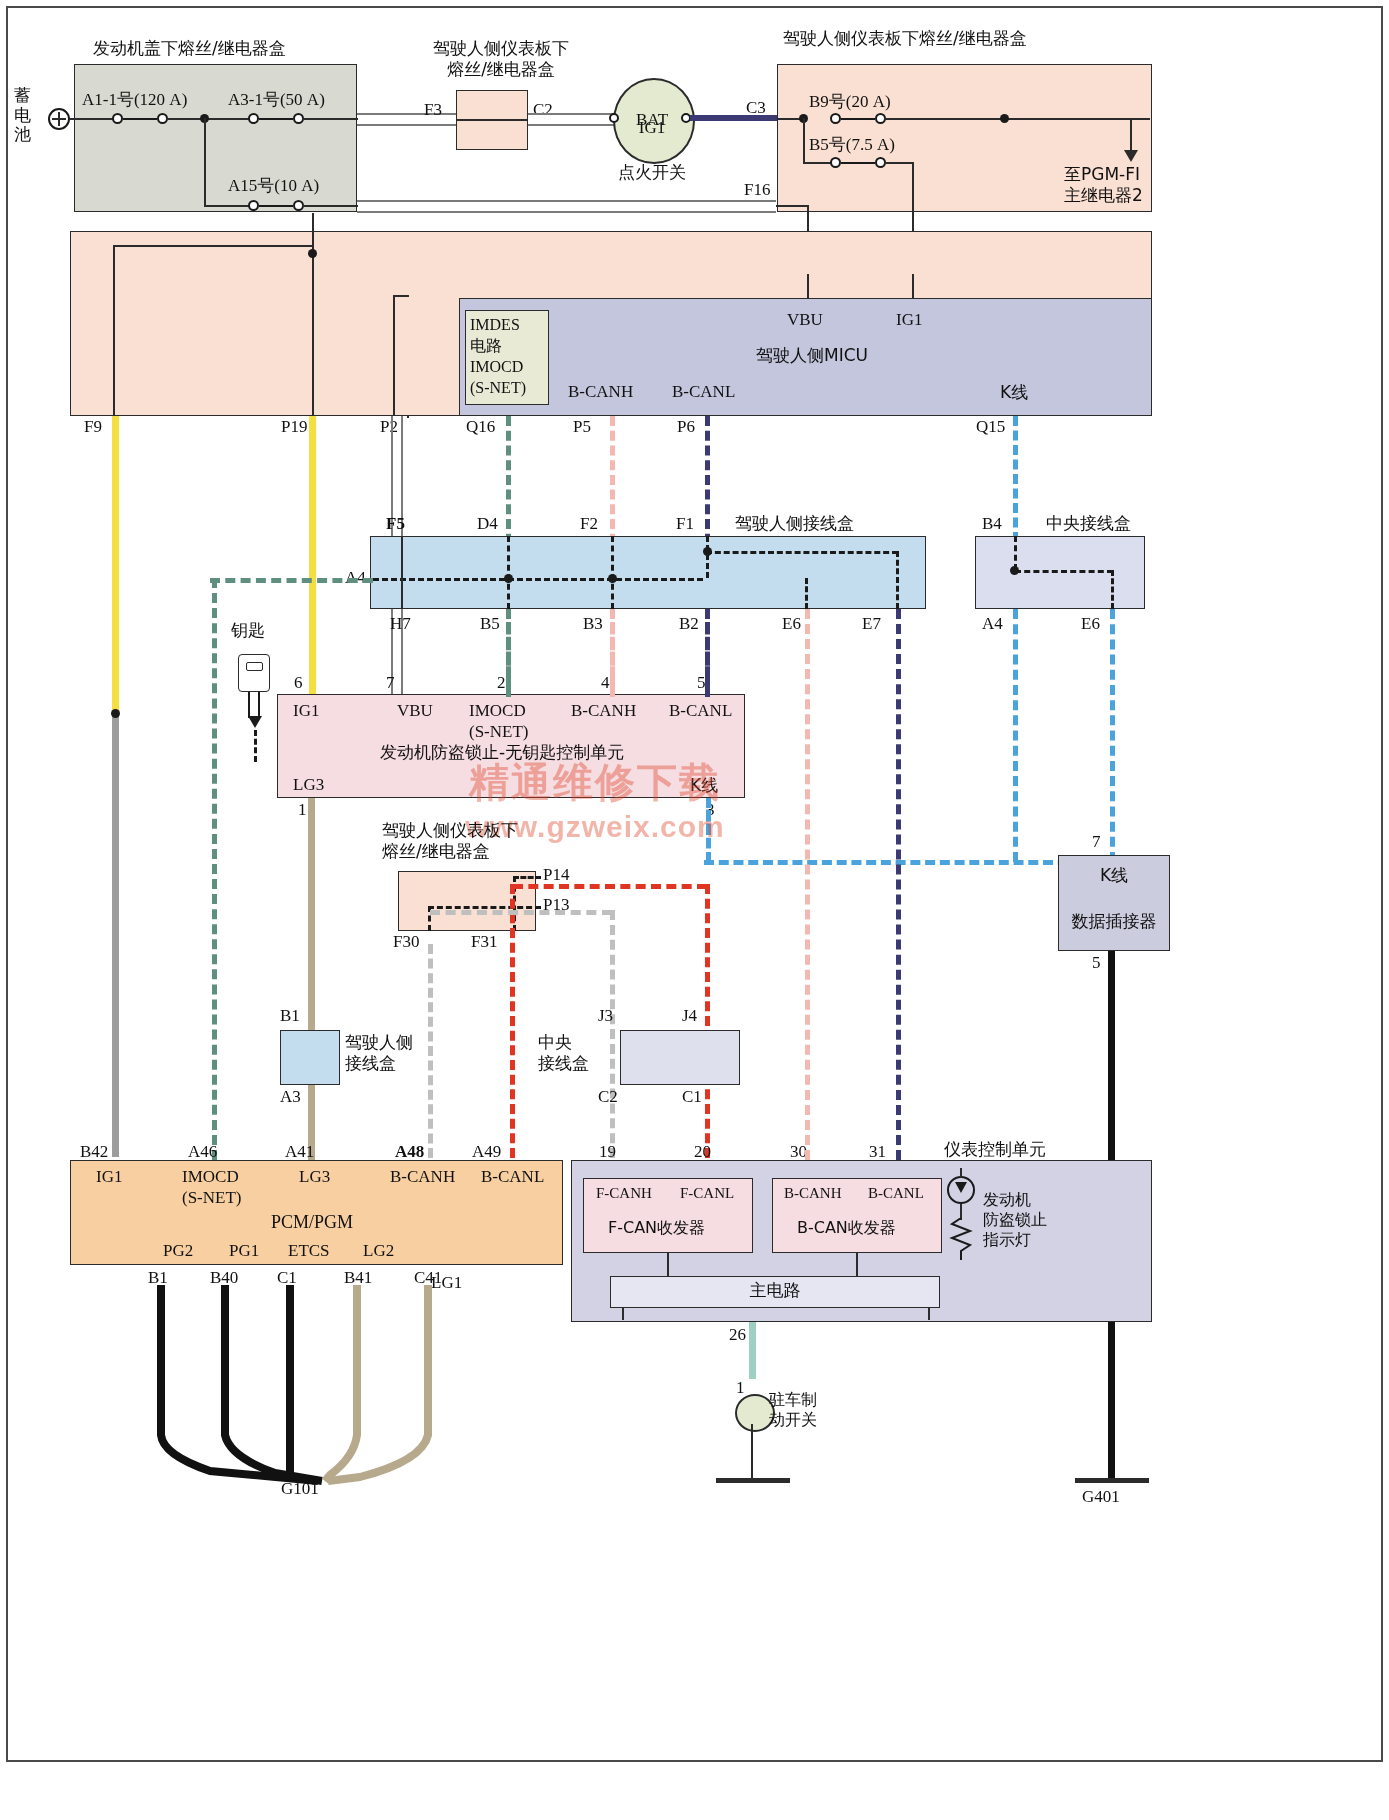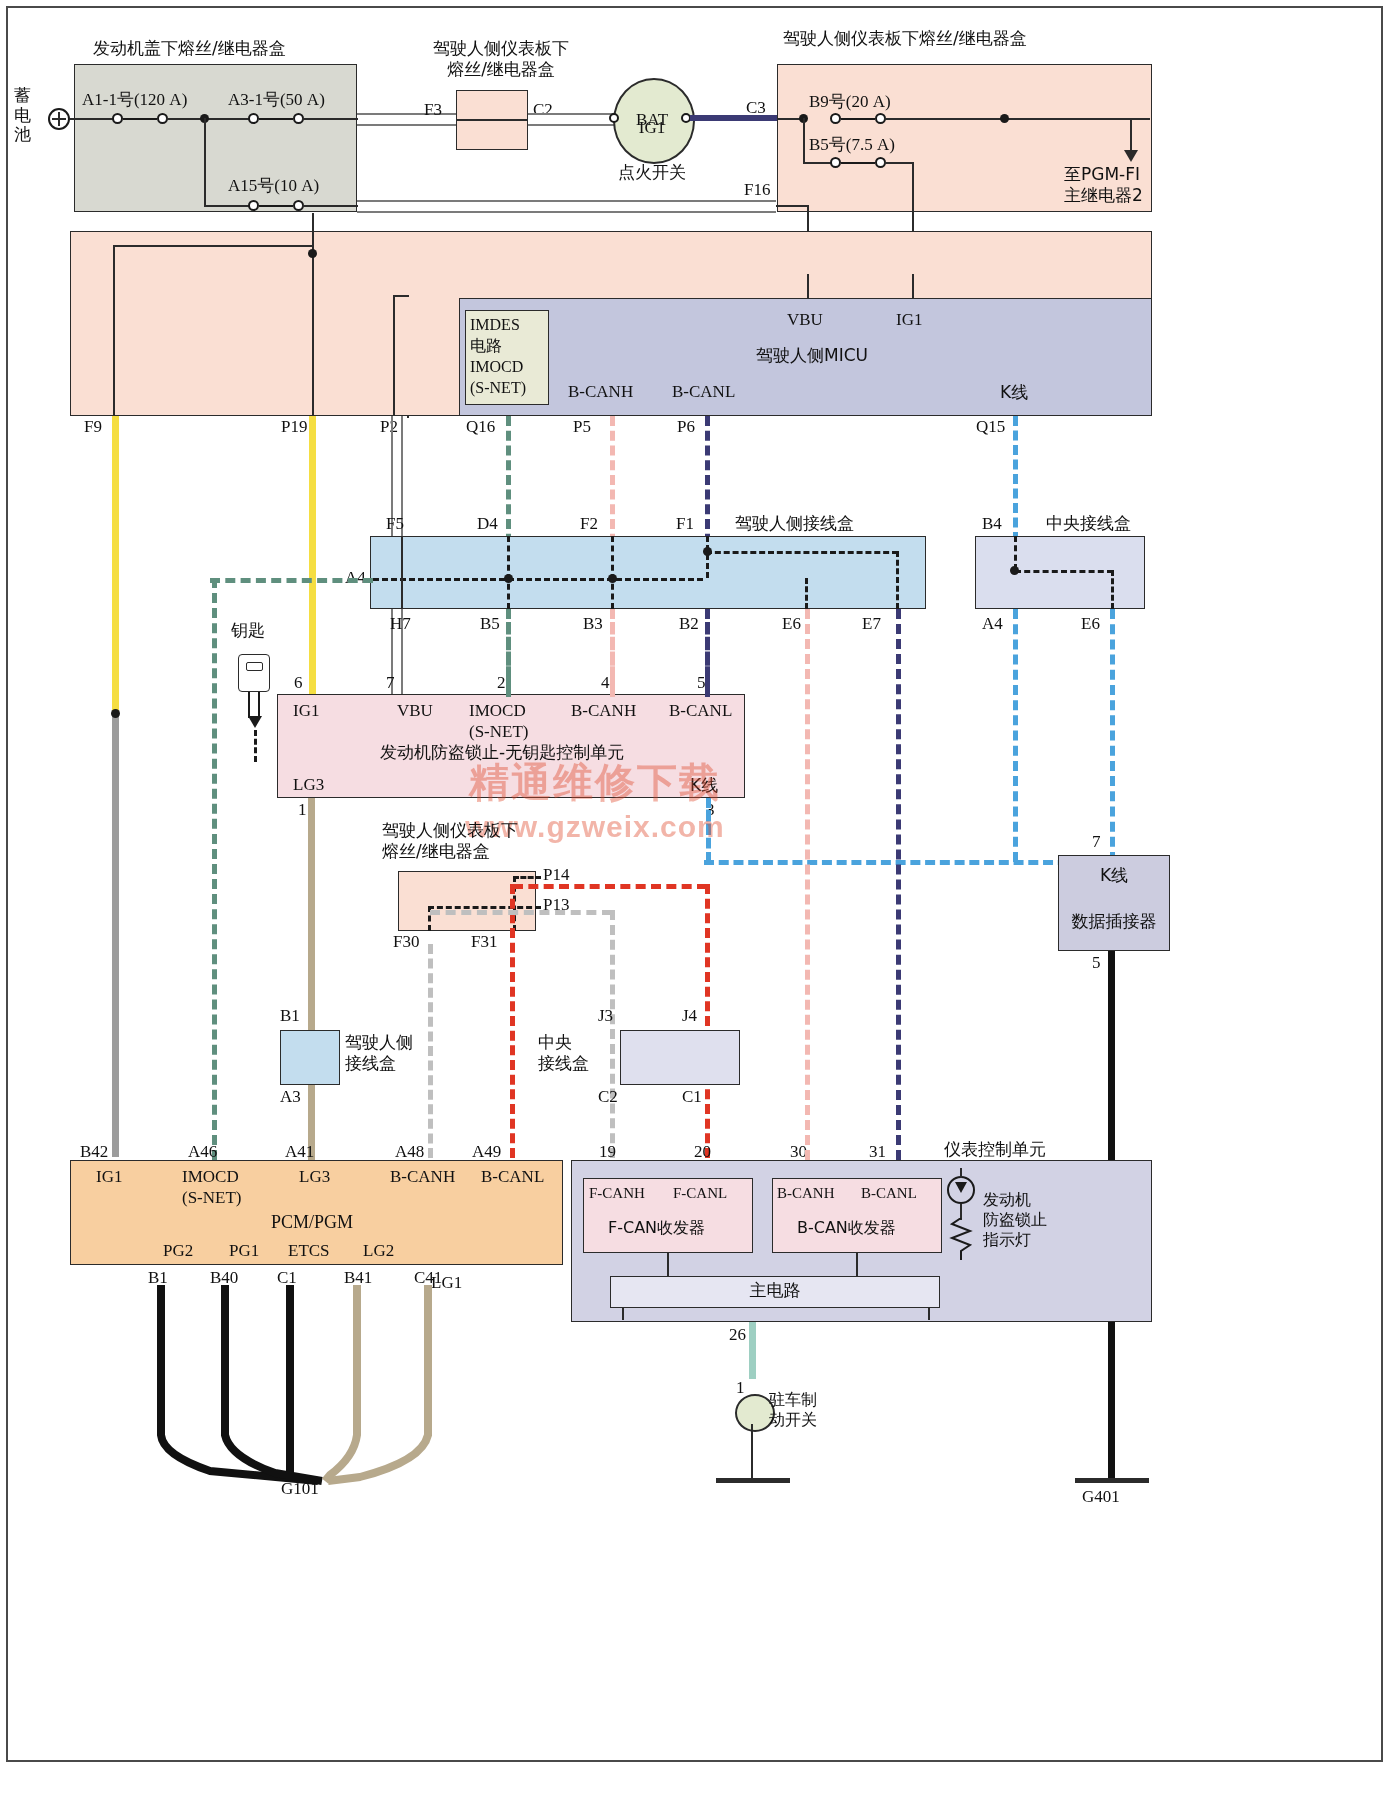--- a/index.html
+++ b/index.html
@@ -1,21 +1,21 @@
 <!DOCTYPE html>
 <html><head>
 <meta charset="utf-8">
 <style>
   html,body{margin:0;padding:0;background:#fff;}
   body{font-family:"Liberation Serif","DejaVu Serif",serif;}
   #page{position:relative;width:1389px;height:1820px;background:#ffffff;overflow:hidden;}
   .frame{position:absolute;left:6px;top:6px;width:1377px;height:1756px;border:2px solid #4a4a4a;box-sizing:border-box;}
   .lbl{position:absolute;font-size:17px;color:#111;white-space:pre;line-height:1.22;}
   .lbl.cn{font-family:"DejaVu Sans","Liberation Sans",sans-serif;font-size:17px;}
-  .lbl.sm{font-size:15px;}
+  .lbl.sm{font-size:15px;margin-left:7px;}
   .ctr{text-align:center;}
   .box{position:absolute;border:1.6px solid #2b2b2b;box-sizing:border-box;}
   .wire{position:absolute;background:#2b2b2b;}
   .wh{height:2px;}
   .wv{width:2px;}
   .dot{position:absolute;width:9px;height:9px;border-radius:50%;background:#1a1a1a;}
   .dashv{position:absolute;width:0;border-left-width:5px;border-left-style:dashed;}
   .dashh{position:absolute;height:0;border-top-width:5px;border-top-style:dashed;}
   .dashv.thin2{border-left-width:3px;}
   .dashh.thin2{border-top-width:3px;}
@@ -185,21 +185,21 @@
 
   <div class="dashv" style="left:610px;top:416px;height:275px;border-left-color:#f3b8b2;"></div>
 
   <div class="dashv" style="left:705px;top:416px;height:275px;border-left-color:#3b3a74;"></div>
 
   <div class="dashv" style="left:1013px;top:416px;height:126px;border-left-color:#4aa3dd;"></div>
 
   <div class="lbl cn" style="left:735px;top:513px;">驾驶人侧接线盒</div>
   <div class="box" style="left:370px;top:536px;width:556px;height:73px;background:#c3ddee;"></div>
 
-  <div class="lbl" style="left:386px;top:514px;">F5</div>
+  <div class="lbl" style="left:386px;top:514px;font-weight:bold;">F5</div>
   <div class="lbl" style="left:477px;top:514px;">D4</div>
   <div class="lbl" style="left:580px;top:514px;">F2</div>
   <div class="lbl" style="left:676px;top:514px;">F1</div>
   <div class="lbl" style="left:345px;top:568px;">A4</div>
 
   <div class="lbl" style="left:390px;top:614px;">H7</div>
   <div class="lbl" style="left:480px;top:614px;">B5</div>
   <div class="lbl" style="left:583px;top:614px;">B3</div>
   <div class="lbl" style="left:679px;top:614px;">B2</div>
   <div class="lbl" style="left:782px;top:614px;">E6</div>
@@ -314,21 +314,21 @@
   <div class="box" style="left:1058px;top:855px;width:112px;height:96px;background:#ccccdf;"></div>
   <div class="lbl cn ctr" style="left:1058px;top:864px;width:112px;line-height:1.35;">K线
 
 数据插接器</div>
   <div class="lbl" style="left:1092px;top:953px;">5</div>
   <div class="wire wv" style="left:1108px;top:951px;height:527px;width:7px;background:#111;"></div>
 
   <div class="lbl" style="left:80px;top:1142px;">B42</div>
   <div class="lbl" style="left:188px;top:1142px;">A46</div>
   <div class="lbl" style="left:285px;top:1142px;">A41</div>
-  <div class="lbl" style="left:395px;top:1142px;">A48</div>
+  <div class="lbl" style="left:395px;top:1142px;font-weight:bold;">A48</div>
   <div class="lbl" style="left:472px;top:1142px;">A49</div>
 
   <div class="box" style="left:70px;top:1160px;width:493px;height:105px;background:#f8cfa0;"></div>
   <div class="lbl" style="left:96px;top:1167px;">IG1</div>
   <div class="lbl" style="left:182px;top:1167px;line-height:1.22;">IMOCD
 (S-NET)</div>
   <div class="lbl" style="left:299px;top:1167px;">LG3</div>
   <div class="lbl" style="left:390px;top:1167px;">B-CANH</div>
   <div class="lbl" style="left:481px;top:1167px;">B-CANL</div>
   <div class="lbl" style="left:271px;top:1212px;font-size:18px;">PCM/PGM</div>

